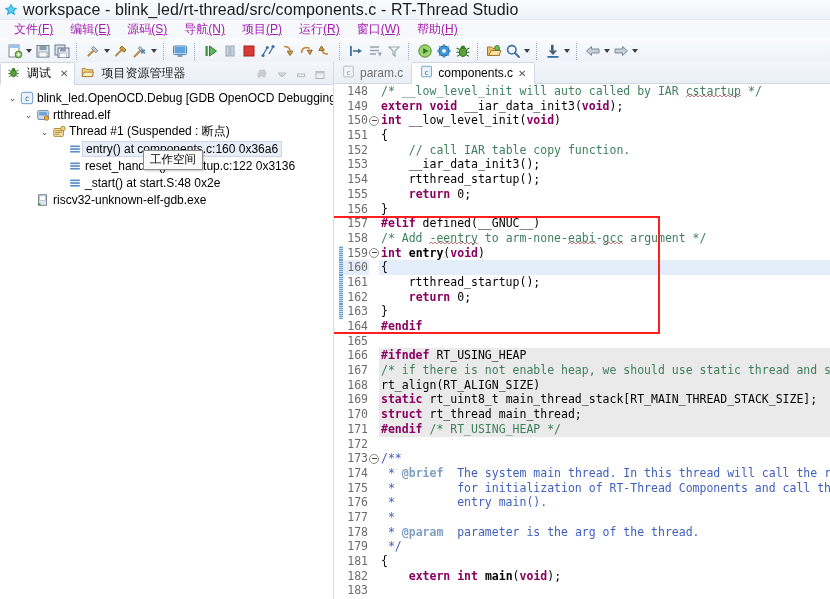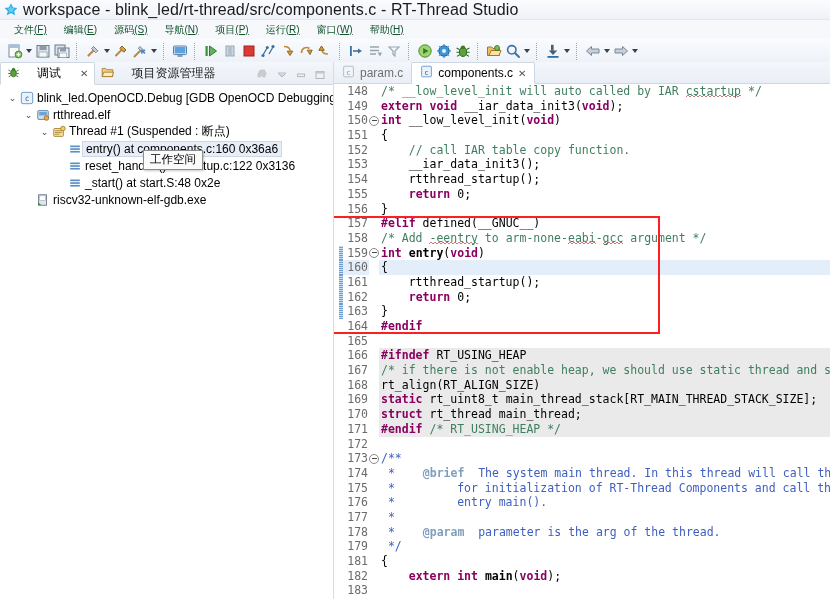--- a/index.html
+++ b/index.html
@@ -19,21 +19,21 @@
     background: linear-gradient(#fbfcfe, #eef2f8);
     padding-left: 4px; border-bottom: 1px solid #e2e7ef;
   }
   .app-icon { width: 14px; height: 14px; margin-right: 5px; position: relative; flex: 0 0 auto; }
   .app-icon svg { display:block; }
   .titlebar-text { font-size: 16px; color: #1a1a1a; white-space: nowrap; letter-spacing: .1px; }
 
   
   .menubar { height: 19px; display: flex; align-items: center; padding-left: 6px;
              background: #f6f8fb; }
-  .menu-item { font-size: 10px; color: #14532d; padding: 1px 9px 1px 8px; white-space: nowrap;
+  .menu-item { font-size: 12px; color: #a21caf; padding: 1px 9px 1px 8px; white-space: nowrap;
                cursor: default; }
   .menu-item .mn { text-decoration: underline; }
 
   
   .toolbar { height: 24px; display: flex; align-items: center;
              background: linear-gradient(#f9fbfd, #eef2f8);
              border-bottom: 1px solid #dbe1ea; padding-left: 3px; }
   .tb-group { display: flex; align-items: center; height: 22px; padding: 0 2px; }
   .tb-sep { width: 1px; height: 17px; margin: 0 3px;
             border-left: 1px dotted #9aa6b8; }
@@ -47,21 +47,21 @@
   .main { position: absolute; top: 62px; left: 0; right: 0; bottom: 0; display: flex; }
   .left-pane { width: 333px; display: flex; flex-direction: column; background: #fff;
                border-right: 1px solid #d5dce6; position: relative; }
   .right-pane { flex: 1; display: flex; flex-direction: column; background: #fff; position: relative; }
 
   
   .viewtabs { height: 22px; display: flex; align-items: flex-end;
               background: linear-gradient(#f4f7fb, #e9eef6); position: relative;
               border-bottom: 1px solid #cfd7e3; }
   .vtab { display: flex; align-items: center; height: 21px; padding: 0 6px; font-size: 12px;
-          gap: 17px; white-space: nowrap; }
+          gap: 7px; white-space: nowrap; }
   .vtab.active { background: #fff; border: 1px solid #cfd7e3; border-bottom: 1px solid #fff;
                  border-radius: 2px 2px 0 0; font-weight: normal; color: #000; position: relative; top: 1px; }
   .vtab.inactive { color: #1b1b1b; }
   .vtab .closeX { font-size: 10px; color: #555; margin-left: 2px; }
   .vtools { margin-left: auto; display: flex; align-items: center; gap: 7px;
             padding-right: 7px; opacity: .42; }
 
   
   .tree { flex: 1; overflow: hidden; padding-top: 4px; background: #fff; font-size: 12px; }
   .trow { display: flex; align-items: center; height: 17px; white-space: nowrap; }
@@ -101,21 +101,21 @@
   .ctext { white-space: pre; flex: 1; overflow: hidden; padding-left: 2px; }
 
   .cline.exec .ctext, .cline.exec .lnum, .cline.exec .fold { background: #e4eefa; }
   .cline.inactive-pp .ctext, .cline.inactive-pp .fold { background: #eaeaea; }
 
   
   .kw      { color: #8a0060; font-weight: bold; }   
   .pp      { color: #8a0060; font-weight: bold; }   
   .cmt     { color: #3f7f5f; }
   .doc     { color: #3f5fbf; }
-  .dockw   { color: #7f9fbf; font-weight: bold; margin-left: 21px; }
+  .dockw   { color: #7f9fbf; font-weight: bold; }
   .fn      { color: #000; font-weight: bold; }
   .num     { color: #000; }
   .squig   { text-decoration: none;
              background-image: linear-gradient(45deg, transparent 65%, #c87a7a 65%, #c87a7a 80%, transparent 80%),
                                linear-gradient(-45deg, transparent 65%, #c87a7a 65%, #c87a7a 80%, transparent 80%);
              background-size: 4px 3px; background-repeat: repeat-x; background-position: 0 100%; }
 
   
   .annot { position: absolute; border: 2px solid #ff1f1f; pointer-events: none; z-index: 15; }
 </style>

